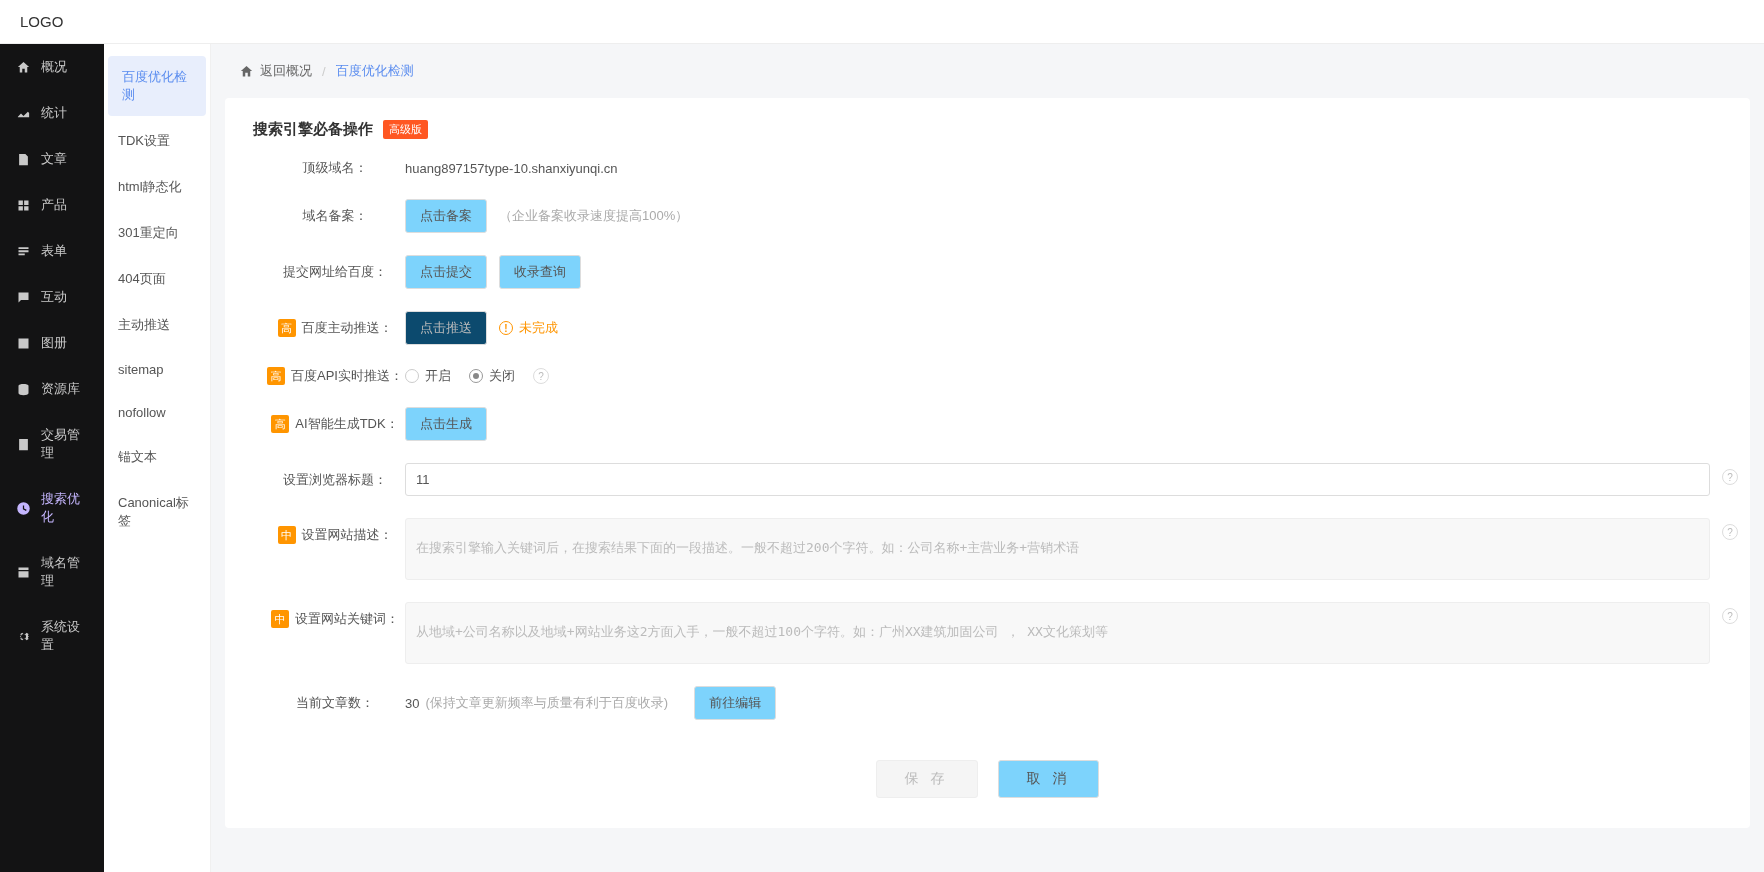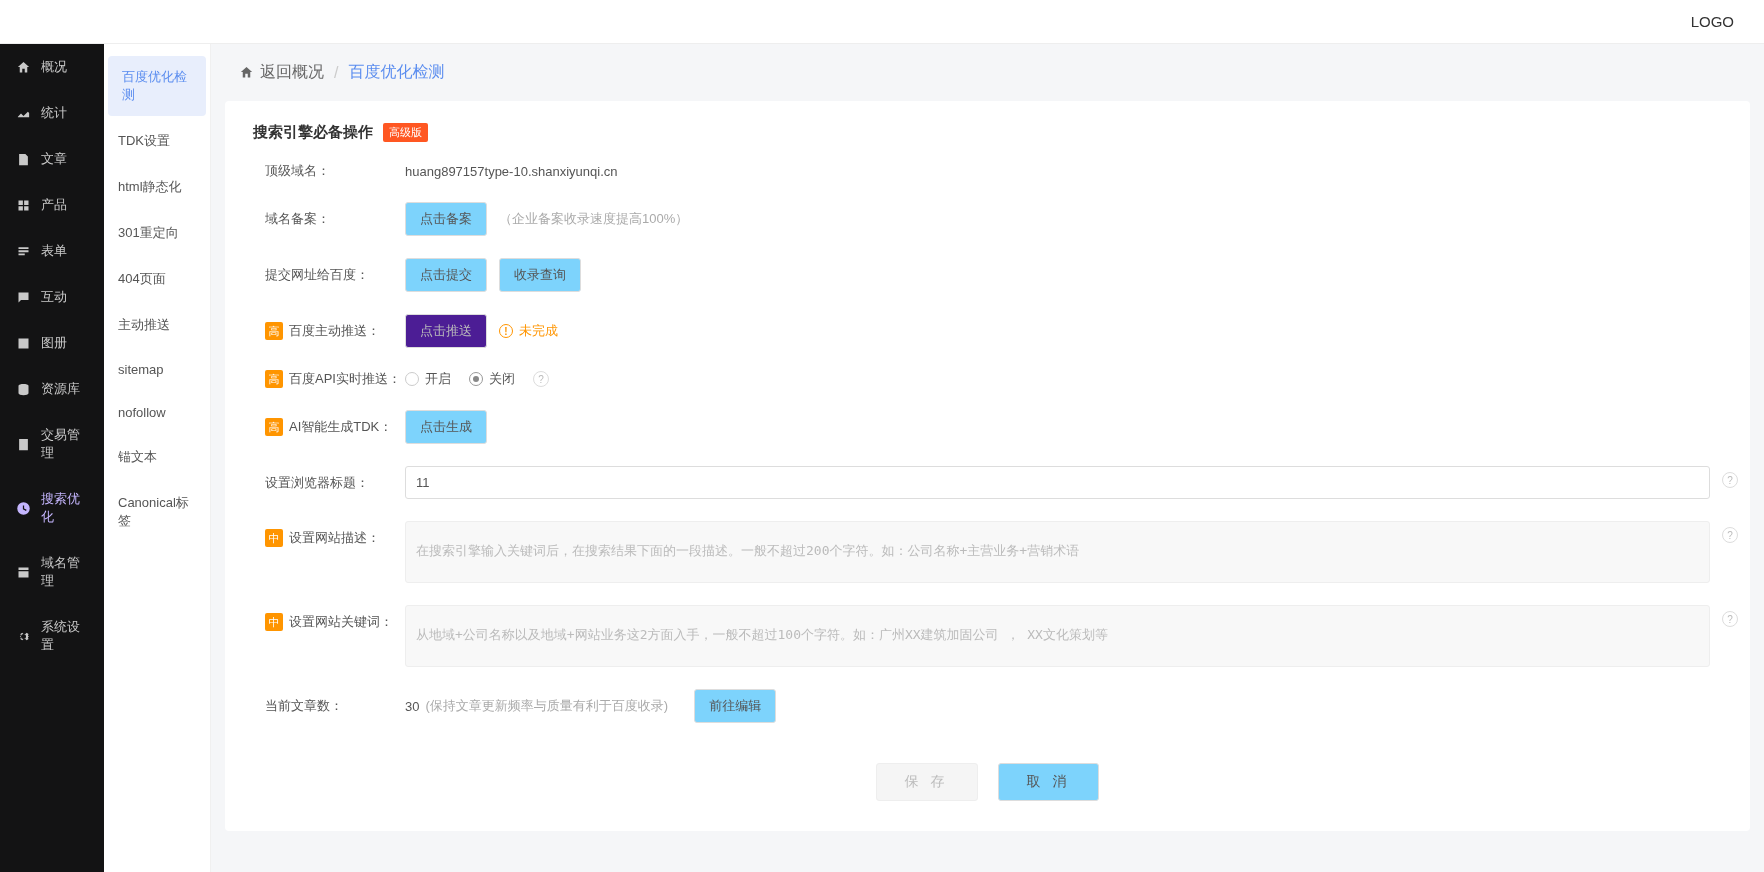--- a/index.html
+++ b/index.html
@@ -1,49 +1,49 @@
 <!DOCTYPE html>
 <html><head>
 <meta charset="utf-8">
 <style>
 * { box-sizing: border-box; margin: 0; padding: 0; }
 body { font-family: -apple-system, BlinkMacSystemFont, "Segoe UI", "PingFang SC", "Microsoft YaHei", sans-serif; font-size: 13px; color: #333; background: #fff; }
 .app { display: flex; flex-direction: column; height: 100vh; width: 1764px; }
-.header { height: 44px; display: flex; align-items: center; padding: 0 30px; border-bottom: 1px solid #eee; justify-content: flex-end; }
+.header { height: 44px; display: flex; align-items: center; padding: 0 20px; border-bottom: 1px solid #eee; }
 .logo { font-size: 15px; font-weight: 500; color: #333; }
 .main { flex: 1; display: flex; overflow: hidden; }
 .sidebar { width: 104px; background: #131314; color: #dcdcdc; display: flex; flex-direction: column; overflow-y: auto; }
 .side-item { display: flex; align-items: center; gap: 10px; padding: 14px 16px; cursor: pointer; font-size: 13px; color: #c9c9c9; }
 .side-item.active { color: #c4b5fd; }
 .side-icon { width: 15px; height: 15px; display: inline-flex; align-items: center; justify-content: center; }
 .side-icon svg { width: 15px; height: 15px; fill: currentColor; }
 .subnav { width: 107px; background: #fff; border-right: 1px solid #f0f0f0; padding-top: 12px; overflow-y: auto; }
 .sub-item { padding: 12px 14px; font-size: 13px; color: #555; cursor: pointer; margin: 0 0 4px 0; }
 .sub-item.active { background: #e8eefc; color: #5b8def; border-radius: 4px; margin: 0 4px 4px 4px; }
 .content-wrap { flex: 1; background: #f5f6f8; overflow-y: auto; padding: 0; }
-.breadcrumb { display: flex; align-items: center; gap: 10px; padding: 18px 28px; font-size: 16px; }
+.breadcrumb { display: flex; align-items: center; gap: 10px; padding: 18px 28px; font-size: 13px; }
 .breadcrumb .back { display: flex; align-items: center; gap: 6px; color: #666; cursor: pointer; }
 .breadcrumb .sep { color: #ccc; }
 .breadcrumb .current { color: #5b8def; }
 .panel { background: #fff; margin: 0 14px 14px 14px; border-radius: 4px; padding: 0 0 30px 0; }
 .panel-header { display: flex; align-items: center; gap: 10px; padding: 22px 28px 20px 28px; }
 .panel-title { font-size: 15px; font-weight: 600; color: #333; }
 .badge-pro { background: #ff5722; color: #fff; font-size: 11px; padding: 2px 6px; border-radius: 2px; }
 .form { padding: 0 40px; }
 .row { display: flex; align-items: center; margin-bottom: 22px; }
 .row.align-top { align-items: flex-start; }
-.label-col { width: 140px; display: flex; justify-content: flex-start; align-items: center; gap: 6px; padding-right: 0; font-size: 13px; color: #555; }
+.label-col { width: 140px; display: flex; justify-content: center; align-items: center; gap: 6px; padding-right: 0; font-size: 13px; color: #555; }
 .row.align-top .label-col { padding-top: 8px; }
 .tag { display: inline-block; width: 18px; height: 18px; line-height: 18px; text-align: center; font-size: 11px; color: #fff; border-radius: 2px; }
 .tag-high { background: #ff9500; }
 .tag-mid { background: #ff9500; }
 .value-col { flex: 1; display: flex; align-items: center; gap: 12px; position: relative; }
 .text-val { font-size: 13px; color: #555; }
 .btn { display: inline-block; padding: 7px 14px; border: 1px solid #ddd; border-radius: 3px; background: #7dd3fc; font-size: 13px; color: #555; cursor: pointer; }
-.btn.disabled { color: #bbb; cursor: not-allowed; background: #4c1d95; }
+.btn.disabled { color: #bbb; cursor: not-allowed; background: #0c4a6e; }
 .hint { font-size: 13px; color: #aaa; }
 .warn { display: flex; align-items: center; gap: 6px; color: #ff9500; font-size: 13px; }
 .warn-icon { width: 14px; height: 14px; border: 1.5px solid #ff9500; border-radius: 50%; display: inline-flex; align-items: center; justify-content: center; font-size: 10px; font-weight: bold; color: #ff9500; }
 .radio-group { display: flex; align-items: center; gap: 18px; }
 .radio { display: flex; align-items: center; gap: 6px; font-size: 13px; color: #555; cursor: pointer; }
 .radio-dot { width: 14px; height: 14px; border: 1px solid #ccc; border-radius: 50%; display: inline-flex; align-items: center; justify-content: center; }
 .radio-dot.sel { border-color: #999; }
 .radio-dot.sel::after { content: ""; width: 6px; height: 6px; background: #888; border-radius: 50%; }
 .help { width: 16px; height: 16px; border: 1px solid #ddd; border-radius: 50%; display: inline-flex; align-items: center; justify-content: center; font-size: 10px; color: #bbb; cursor: help; }
 .help.far { position: absolute; right: -28px; top: 6px; }

